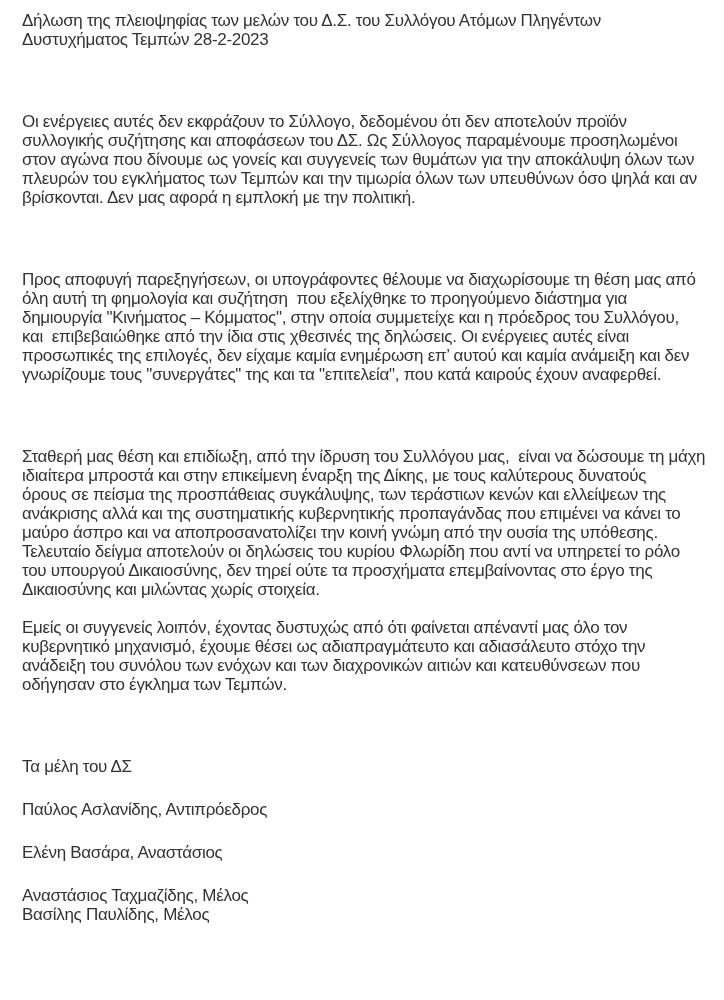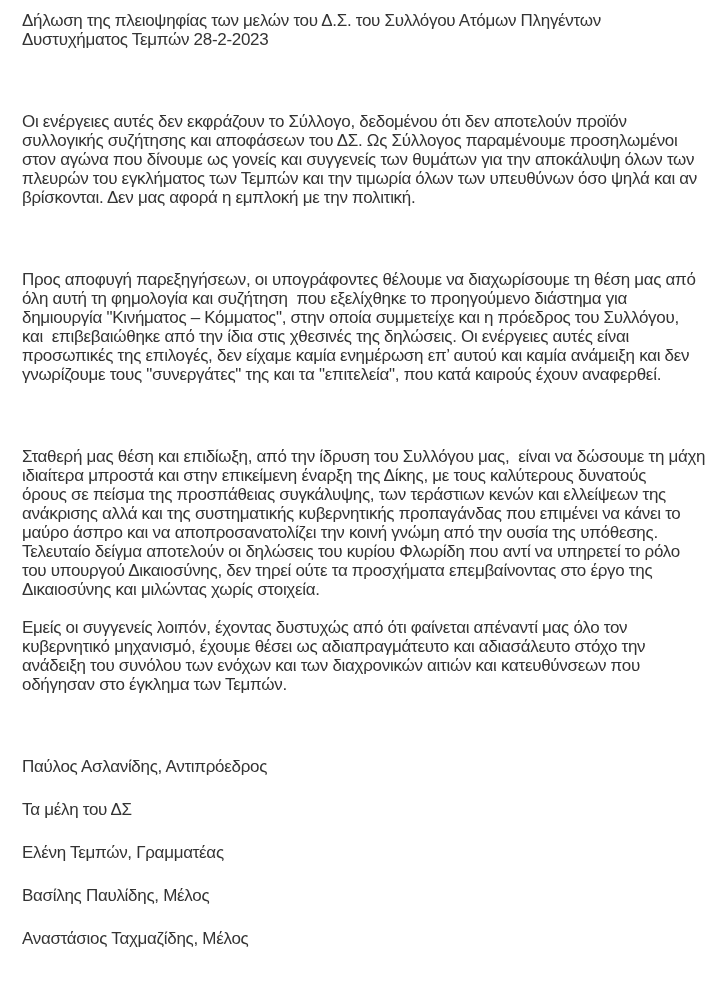--- a/index.html
+++ b/index.html
@@ -64,23 +64,23 @@
 μαύρο άσπρο και να αποπροσανατολίζει την κοινή γνώμη από την ουσία της υπόθεσης.
 Τελευταίο δείγμα αποτελούν οι δηλώσεις του κυρίου Φλωρίδη που αντί να υπηρετεί το ρόλο
 του υπουργού Δικαιοσύνης, δεν τηρεί ούτε τα προσχήματα επεμβαίνοντας στο έργο της
 Δικαιοσύνης και μιλώντας χωρίς στοιχεία.</p>
 
   <p class="para">Εμείς οι συγγενείς λοιπόν, έχοντας δυστυχώς από ότι φαίνεται απέναντί μας όλο τον
 κυβερνητικό μηχανισμό, έχουμε θέσει ως αδιαπραγμάτευτο και αδιασάλευτο στόχο την
 ανάδειξη του συνόλου των ενόχων και των διαχρονικών αιτιών και κατευθύνσεων που
 οδήγησαν στο έγκλημα των Τεμπών.</p>
 
+  <p class="sig">Τα μέλη του ΔΣ</p>
+
   <p class="sig">Παύλος Ασλανίδης, Αντιπρόεδρος</p>
 
-  <p class="sig">Τα μέλη του ΔΣ</p>
+  <p class="sig">Ελένη Βασάρα, Αναστάσιος</p>
 
-  <p class="sig">Ελένη Τεμπών, Γραμματέας</p>
+  <p class="sig last">Αναστάσιος Ταχμαζίδης, Μέλος</p>
 
   <p class="sig">Βασίλης Παυλίδης, Μέλος</p>
-
-  <p class="sig last">Αναστάσιος Ταχμαζίδης, Μέλος</p>
 
 </main>
 
 </body></html>

